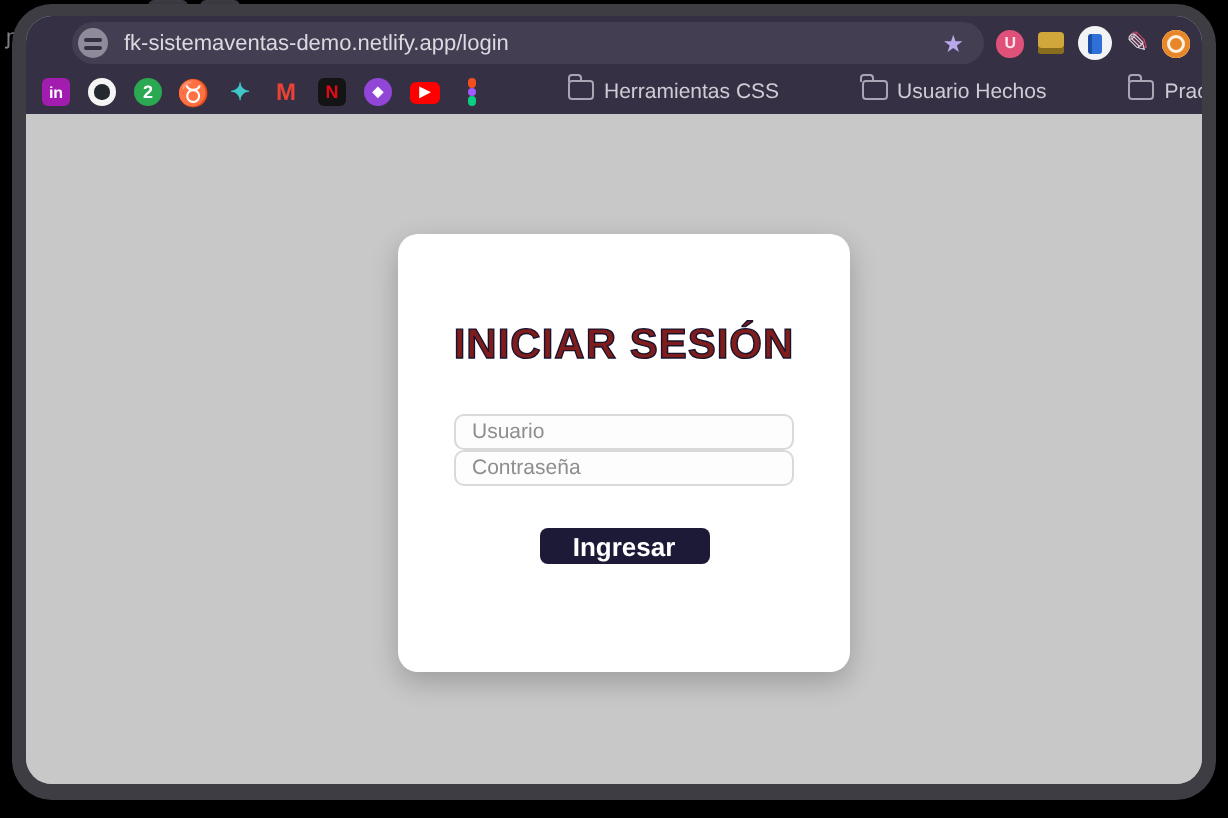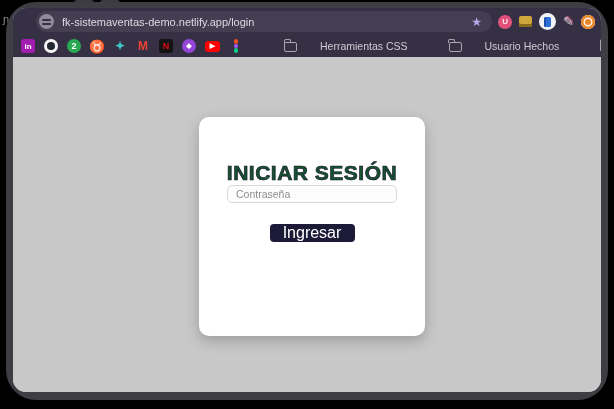--- a/index.html
+++ b/index.html
@@ -7,21 +7,21 @@
               font-family:"Liberation Sans", sans-serif; position:relative; }
 
   
   .bg-glyph { position:absolute; left:3px; top:13px; color:#9b9aa0; font-size:11px; }
   .tab-bump { position:absolute; top:0; height:4px; background:#45424b; border-radius:3px 3px 0 0; }
   .tab-bump.b1 { left:74px; width:20px; }
   .tab-bump.b2 { left:100px; width:20px; }
 
   
   .window { position:absolute; left:6px; top:2px; width:602px; height:398px;
-            background:#3e3d44; border-radius:30px; box-shadow:0 3px 10px rgba(0,0,0,.65); }
+            background:#3e3d44; border-radius:20px; box-shadow:0 3px 10px rgba(0,0,0,.65); }
   .inner { position:absolute; left:7px; right:7px; top:6px; bottom:8px;
            border-radius:13px; overflow:hidden; background:#c8c8c8; }
 
   .topbars { position:absolute; top:0; left:0; right:0; height:49px; background:#353043; }
 
   
   .addr-pill { position:absolute; left:23px; top:3px; width:456px; height:21px;
                background:#443e52; border-radius:11px; display:flex; align-items:center;
                padding:0 10px 0 3px; }
   .tune { width:15px; height:15px; border-radius:50%; background:#8f8b9b;
@@ -61,42 +61,42 @@
   .f-spark { color:#3ec6c9; font-size:12px; background:transparent; }
   .f-gmail { color:#ea4335; font-size:12px; font-weight:900; background:transparent; }
   .f-nflx { background:#141414; color:#e50914; font-weight:900; }
   .f-purp { background:#9146d8; border-radius:50%; color:#fff; font-size:7px; }
   .f-yt { background:#f00; width:15px; height:11px; color:#fff; font-size:7px; }
   .f-figma { background:transparent; flex-direction:column; }
   .f-figma i { width:4.5px; height:4.5px; border-radius:50%; display:block; }
   .f-figma i:nth-child(1){ background:#f24e1e; } .f-figma i:nth-child(2){ background:#a259ff; }
   .f-figma i:nth-child(3){ background:#0acf83; }
 
-  .bm-item { display:flex; align-items:flex-end; gap:23px; flex:0 0 auto;padding-left:32px; }
+  .bm-item { display:flex; align-items:flex-start; gap:5px; flex:0 0 auto;padding-left:32px; }
   .folder { width:13px; height:10px; border:1.3px solid #a9a5b4; border-radius:2px;
             position:relative; flex:0 0 auto; }
   .folder::before { content:""; position:absolute; top:-4px; left:-1.3px; width:5px; height:2.5px;
             border:1.3px solid #a9a5b4; border-bottom:none; border-radius:2px 2px 0 0; }
   .bm-divider { width:1px; height:12px; background:#57525f; margin:0 4px; }
   .bm-spacer { flex:1 1 auto; }
 
   
   .content { position:absolute; top:49px; left:0; right:0; bottom:0; background:#c8c8c8; }
   .login-card { position:absolute; left:186px; top:60px; width:226px; height:219px;
                 background:#fff; border-radius:10px; box-shadow:0 5px 14px rgba(0,0,0,.22); }
   .login-title { margin-top:44px; text-align:center; font-size:21px; font-weight:bold;
-                 letter-spacing:.5px; color:#14532d; -webkit-text-stroke:.7px #17132e; }
+                 letter-spacing:.5px; color:#7f1d1d; -webkit-text-stroke:.7px #17132e; }
   .login-input { display:block; width:170px; height:18px; margin:0 auto; border:1px solid #d9d9d9;
                  border-radius:5px; background:#fdfdfd; font-size:10.5px; padding:0 8px;
                  color:#333; outline:none; font-family:"Liberation Sans", sans-serif; }
   .login-input::placeholder { color:#8e8e8e; }
   .inp-user { margin-top:22px; }
   .inp-pass { }
   .login-btn { display:block; width:85px; height:18px; margin:21px auto 0; background:#1d1a38;
-               color:#fff; font-size:16px; font-weight:normal; border:none; border-radius:4px;
+               color:#fff; font-size:13px; font-weight:bold; border:none; border-radius:4px;
                cursor:pointer; font-family:"Liberation Sans", sans-serif; }
 </style>
 </head>
 <body>
 
 <span class="bg-glyph">ɲ</span>
 <div class="tab-bump b1"></div>
 <div class="tab-bump b2"></div>
 
 <div class="window">
@@ -151,19 +151,20 @@
 
         <span class="bm-divider"></span>
         <span class="bm-spacer"></span>
 
       </div>
     </div>
 
     <div class="content">
       <div class="login-card">
         <div class="login-title">INICIAR SESIÓN</div>
+        <input class="login-input inp-user" type="text" placeholder="Usuario" style="">
         <input class="login-input inp-pass" type="text" placeholder="Contraseña" style="">
         <button class="login-btn">Ingresar</button>
       </div>
     </div>
 
   </div>
 </div>
 
 </body></html>

